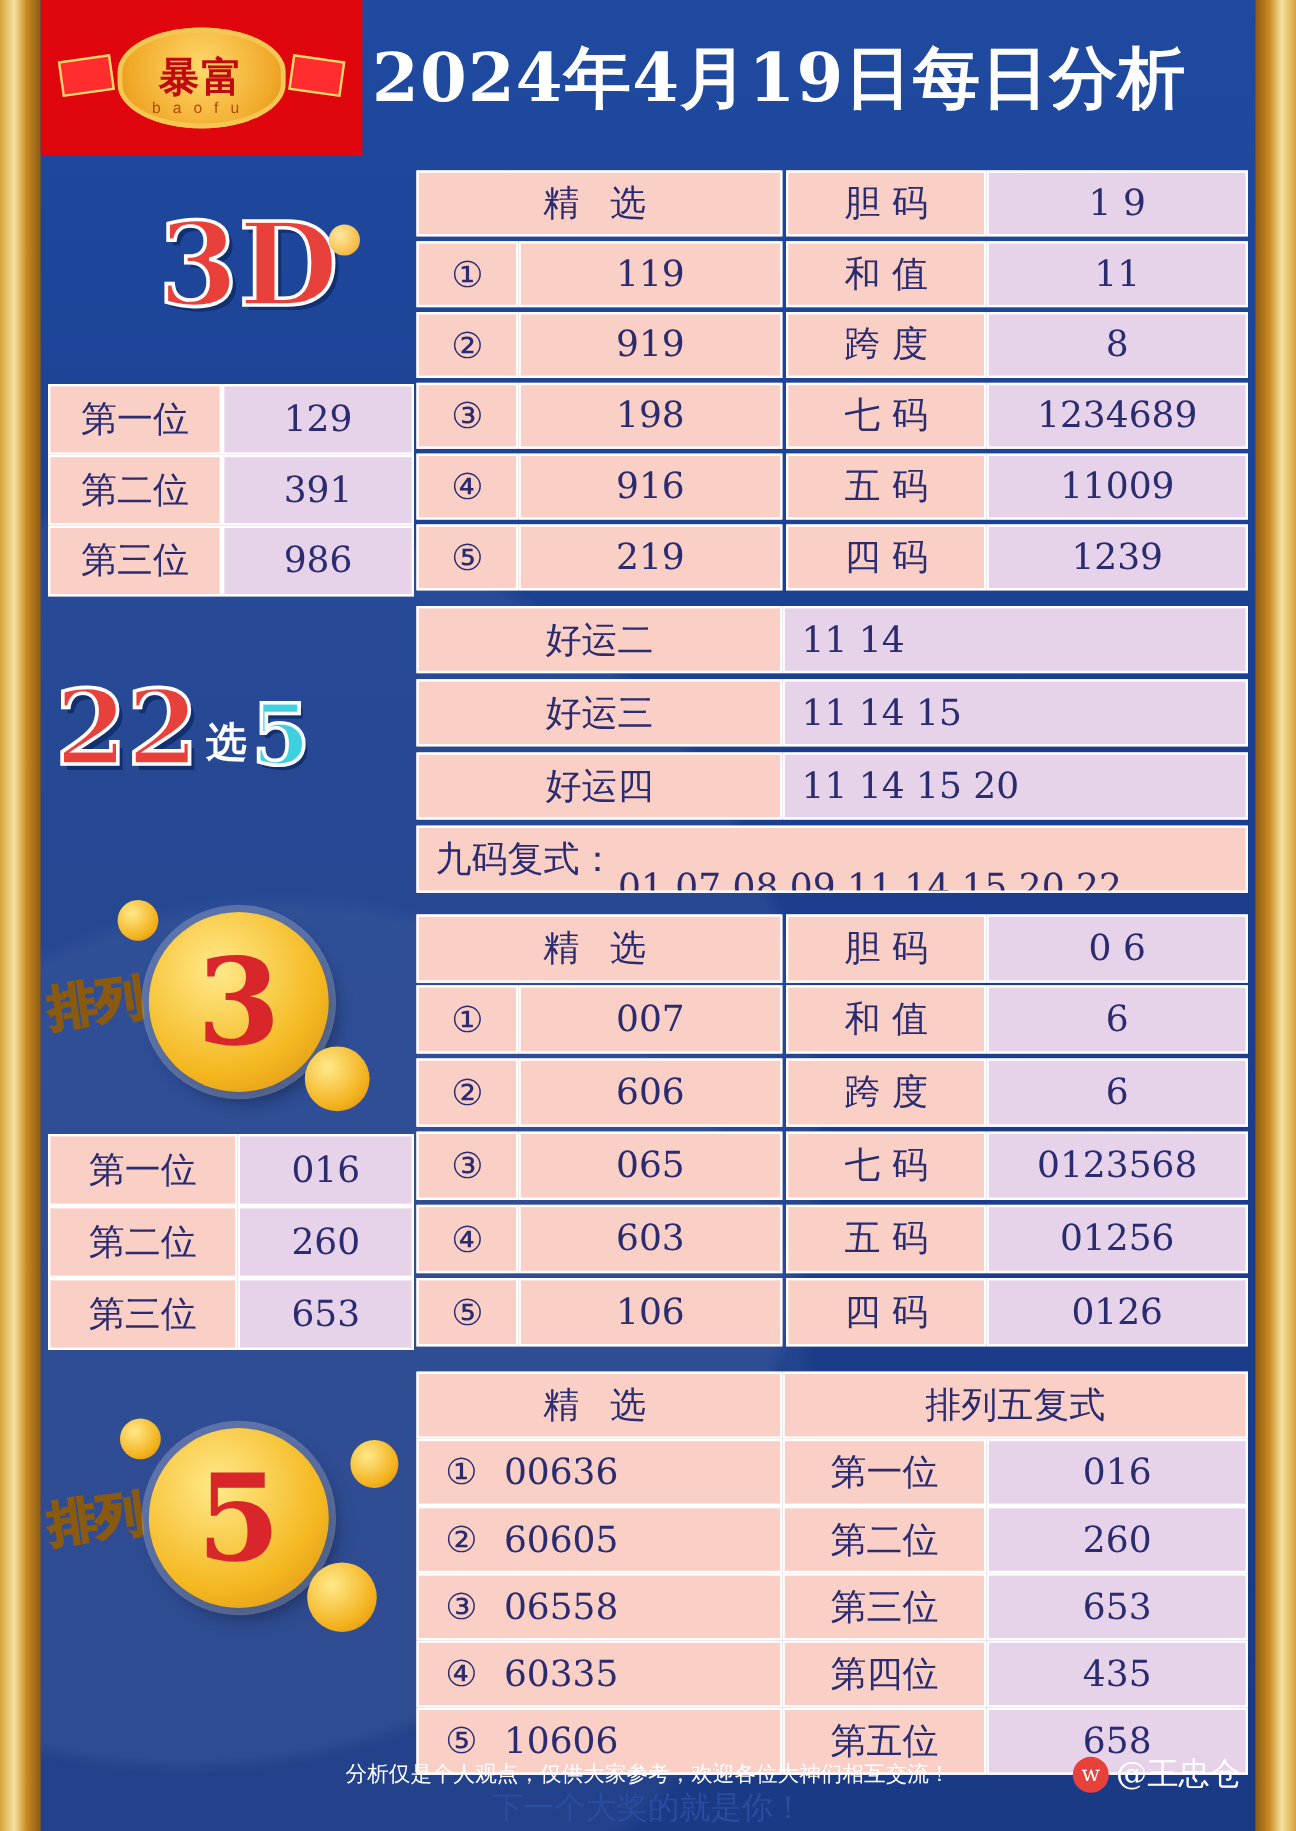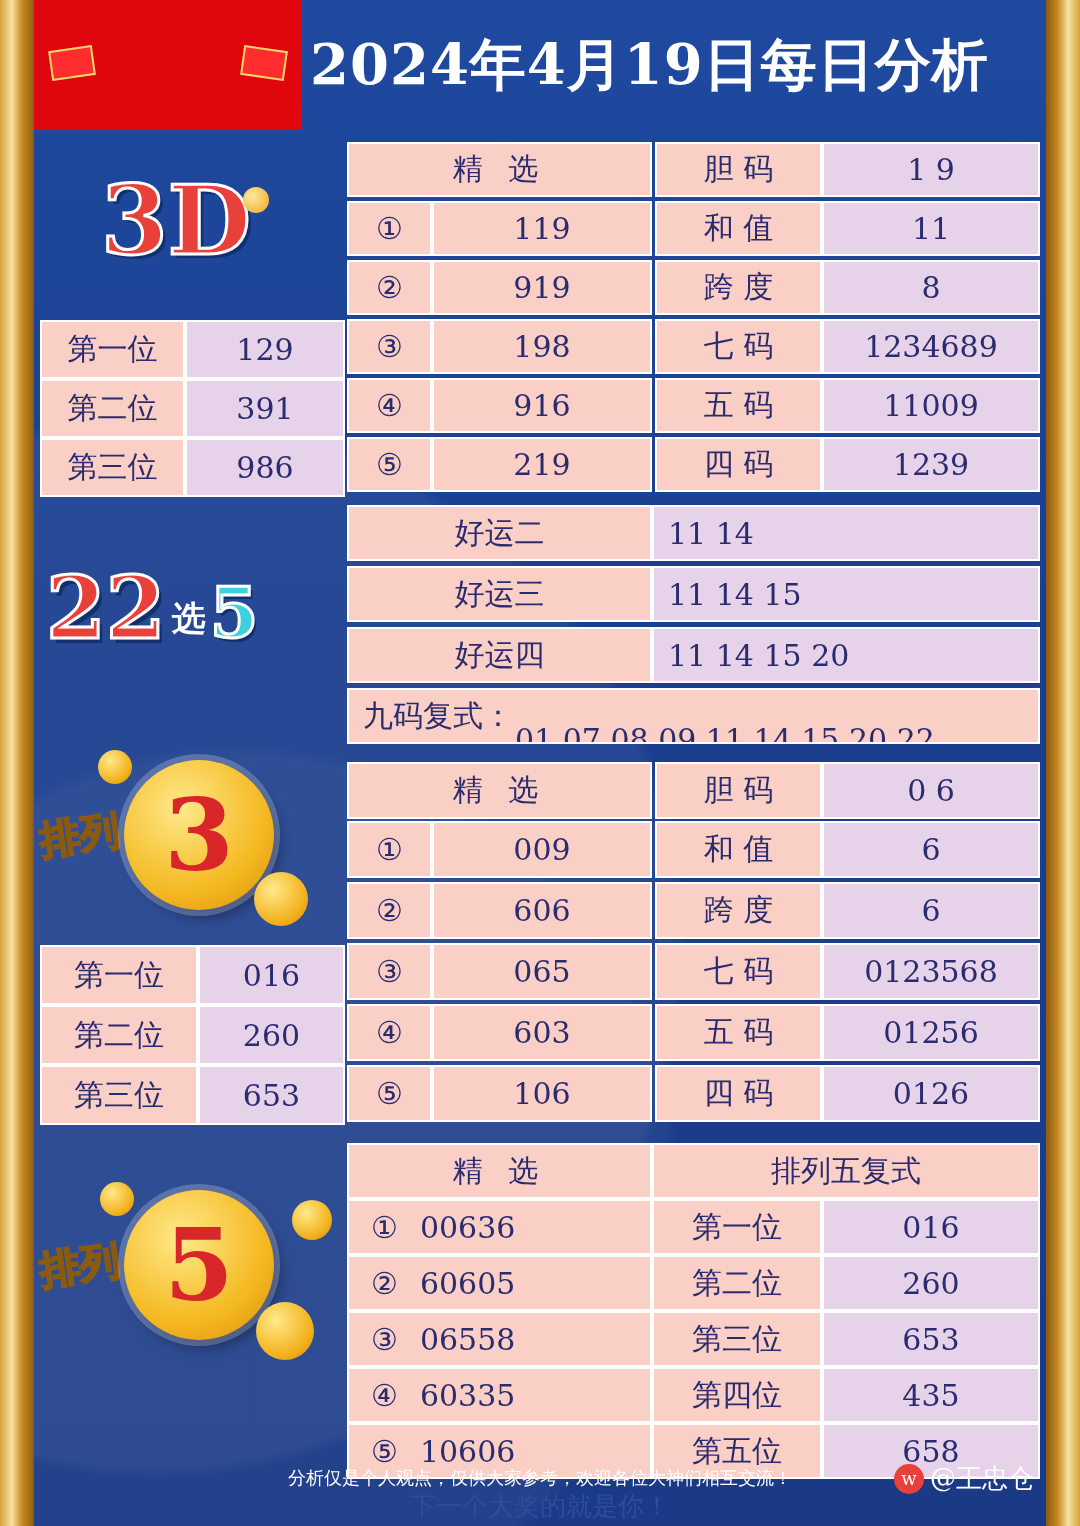--- a/index.html
+++ b/index.html
@@ -77,21 +77,21 @@
   .cell.left{justify-content:flex-start;padding-left:14px;}
 
   .abs{position:absolute;}
 
   
   .g3d{
     position:absolute;left:70px;top:140px;width:230px;height:160px;
     font-family:"DejaVu Serif", serif;font-weight:bold;font-size:96px;
     color:#e8413c;-webkit-text-stroke:3px #ffffff;
     text-shadow:4px 4px 0 #12306f;
-    display:flex;align-items:center;justify-content:center;
+    display:flex;align-items:center;justify-content:flex-end;
   }
   .g3d .dot{
     width:26px;height:26px;border-radius:50%;
     background:radial-gradient(circle at 35% 35%,#ffe9a0,#f0a41f);
     margin-left:-8px;margin-top:-40px;
   }
   .g22{
     position:absolute;left:46px;top:552px;width:290px;height:110px;
     display:flex;align-items:center;
     font-family:"DejaVu Serif", serif;font-weight:bold;
@@ -146,20 +146,24 @@
 </head>
 <body>
 
 <div class="frame-left"></div>
 <div class="frame-right"></div>
 <div class="inner"></div>
 
 <div class="logo">
   <div class="ribbon l"></div>
   <div class="ribbon r"></div>
+  <div class="logo-badge">
+    <span class="cn">暴富</span>
+    <span class="py">baofu</span>
+  </div>
 </div>
 
 <div class="title">2024年4月19日每日分析</div>
 
 <div class="g3d">
   <span>3D</span>
   <span class="dot"></span>
 </div>
 
 <div class="cell abs" style="left:40px;top:320px;width:145px;height:59px;">第一位</div>
@@ -224,21 +228,21 @@
 
 <div class="cell abs" style="left:40px;top:945px;width:158px;height:60px;">第一位</div>
 <div class="cell abs alt" style="left:198px;top:945px;width:147px;height:60px;">016</div>
 <div class="cell abs" style="left:40px;top:1005px;width:158px;height:60px;">第二位</div>
 <div class="cell abs alt" style="left:198px;top:1005px;width:147px;height:60px;">260</div>
 <div class="cell abs" style="left:40px;top:1065px;width:158px;height:60px;">第三位</div>
 <div class="cell abs alt" style="left:198px;top:1065px;width:147px;height:60px;">653</div>
 
 <div class="cell abs head" style="left:347px;top:762px;width:305px;height:57px;">精 选</div>
 <div class="cell abs" style="left:347px;top:821px;width:85px;height:57px;">①</div>
-<div class="cell abs" style="left:432px;top:821px;width:220px;height:57px;">009</div>
+<div class="cell abs" style="left:432px;top:821px;width:220px;height:57px;">007</div>
 <div class="cell abs" style="left:347px;top:882px;width:85px;height:57px;">②</div>
 <div class="cell abs" style="left:432px;top:882px;width:220px;height:57px;">606</div>
 <div class="cell abs" style="left:347px;top:943px;width:85px;height:57px;">③</div>
 <div class="cell abs" style="left:432px;top:943px;width:220px;height:57px;">065</div>
 <div class="cell abs" style="left:347px;top:1004px;width:85px;height:57px;">④</div>
 <div class="cell abs" style="left:432px;top:1004px;width:220px;height:57px;">603</div>
 <div class="cell abs" style="left:347px;top:1065px;width:85px;height:57px;">⑤</div>
 <div class="cell abs" style="left:432px;top:1065px;width:220px;height:57px;">106</div>
 
 <div class="cell abs" style="left:655px;top:762px;width:167px;height:57px;">胆 码</div>

